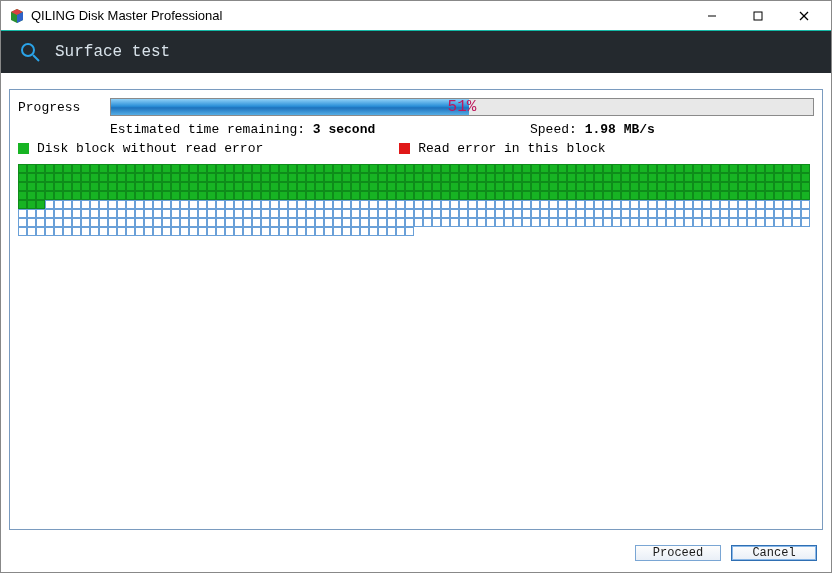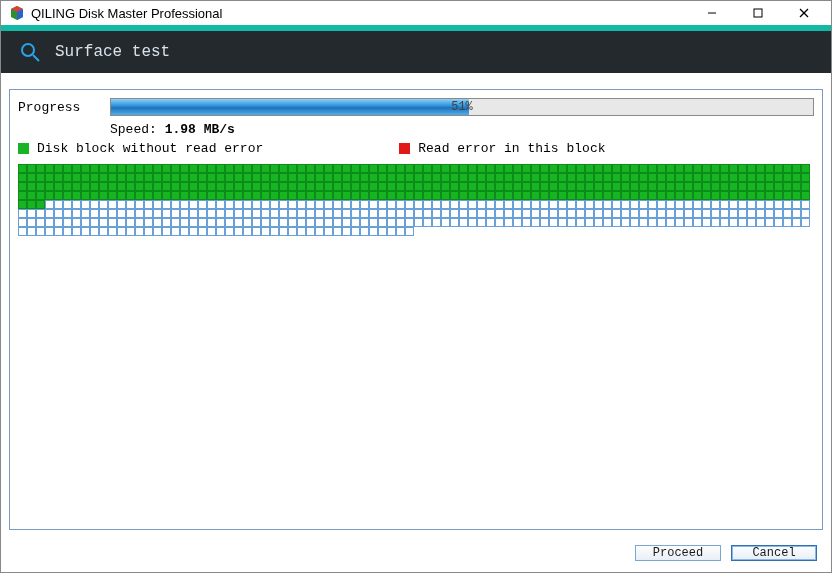--- a/index.html
+++ b/index.html
@@ -14,21 +14,21 @@
     position: relative;
     overflow: hidden;
   }
   
   .titlebar {
     height: 30px;
     display: flex;
     align-items: center;
     padding: 0 4px 0 8px;
     background: #fff;
-    border-bottom: 6px solid #14b8a6;
+    border-bottom: 1px solid #14b8a6;
   }
   .titlebar .app-icon {
     width: 16px; height: 16px; margin-right: 6px;
   }
   .titlebar .title {
     flex: 1;
     font-size: 13px;
     color: #000;
   }
   .win-controls { display: flex; }
@@ -77,22 +77,22 @@
     overflow: hidden;
   }
   .progressbar .fill {
     position: absolute; left: 0; top: 0; bottom: 0;
     background: linear-gradient(to bottom,#8fd0f7 0%, #2a8fd8 45%, #1d72bd 55%, #55aee6 100%);
   }
   .progressbar .pct {
     position: absolute; left: 0; right: 0; top: 0; bottom: 0;
     text-align: center;
     font-family: "Courier New", monospace;
-    font-size: 12px;
-    color: #404040;
+    font-size: 16px;
+    color: #be185d;
     line-height: 16px;
   }
   .info-grid {
     padding-left: 92px;
     margin-bottom: 4px;
   }
   .info-row { display: flex; margin-bottom: 4px; }
   .info-left { width: 420px; }
   .info-right { flex: 1; }
   .legend { display: flex; align-items: center; gap: 8px; margin: 4px 0 8px 0; }
@@ -189,20 +189,24 @@
   <div class="row">
     <div class="mono lbl-col">Progress</div>
     <div class="progressbar">
       <div class="fill" id="progfill" style="width: 51%;"></div>
       <div class="pct">51%</div>
     </div>
   </div>
 
   <div class="info-grid">
     <div class="info-row">
+      <div class="info-left mono">
+        <span>Estimated time remaining:</span>
+        <b>3 second</b>
+      </div>
       <div class="info-right mono">
         <span>Speed:</span>
         <b>1.98 MB/s</b>
       </div>
     </div>
   </div>
 
   <div class="legend mono">
     <span class="swatch green"></span>
     <span>Disk block without read error</span>

